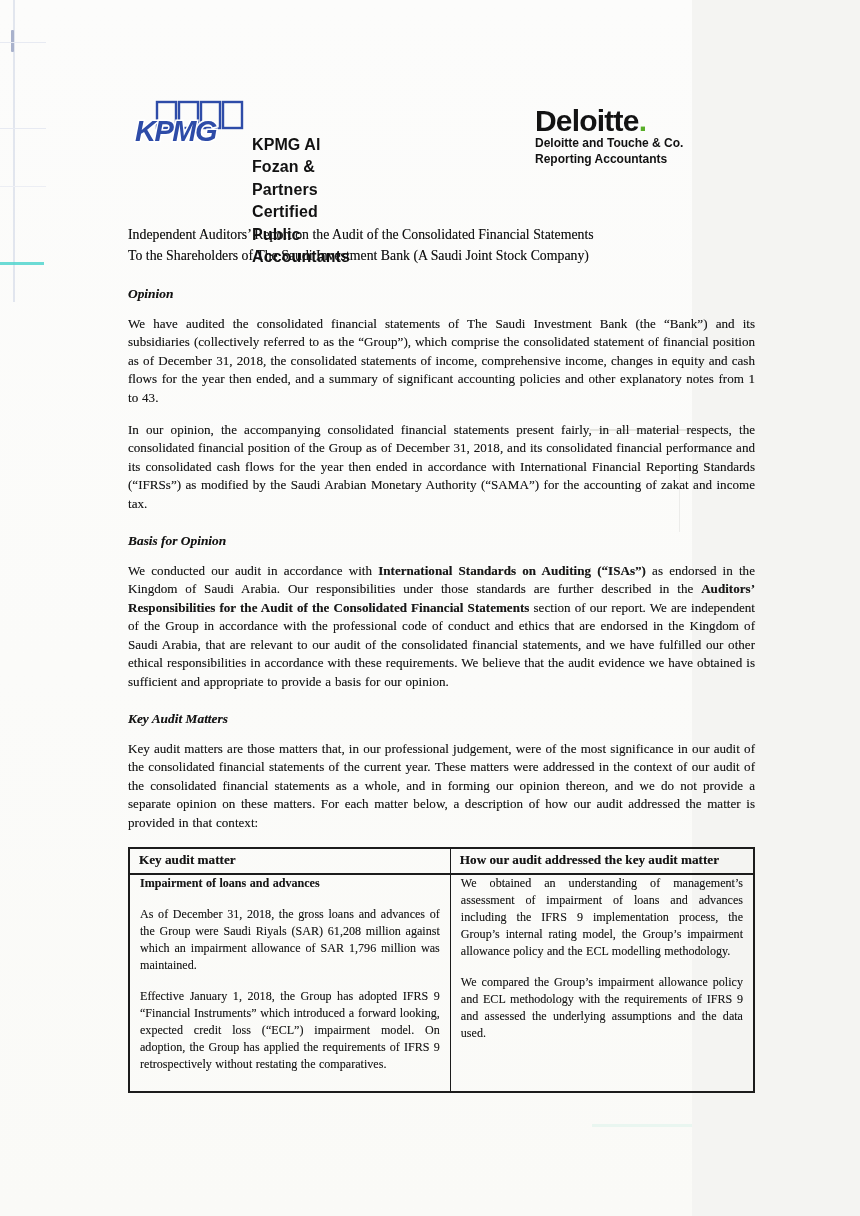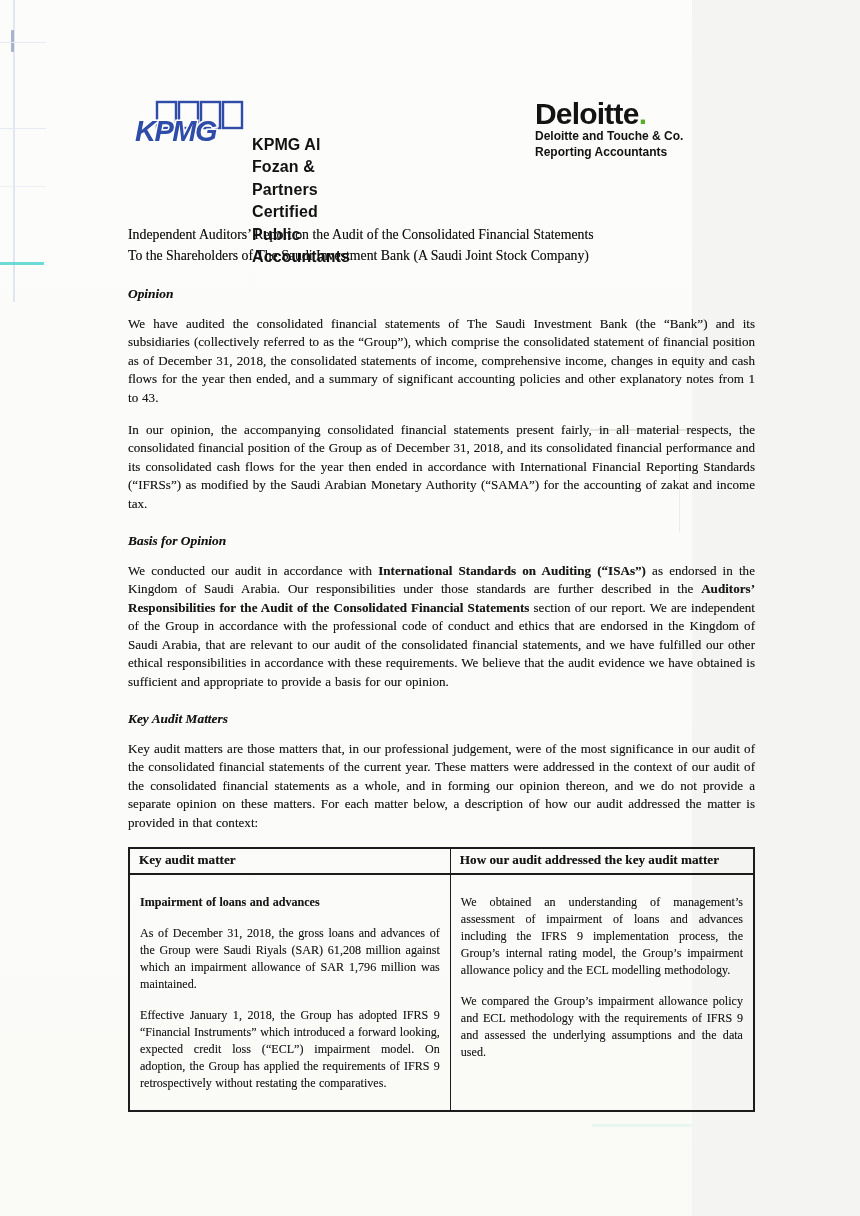--- a/index.html
+++ b/index.html
@@ -24,21 +24,21 @@
   .art-right-h{right:0;top:429px;width:102px;height:2px;background:#e4e4df;}
   .art-right-v{right:12px;top:462px;width:1px;height:70px;background:#ececea;}
   .art-bottom{right:0;top:1124px;width:100px;height:3px;background:#e9f6f0;}
 
   .content{position:absolute;left:128px;top:0;width:627px;}
 
   
   .letterhead{position:relative;height:100px;margin-top:98px;font-family:"Liberation Sans",sans-serif;}
   .kpmg-block{position:absolute;left:6px;top:2px;}
   .kpmg-lines{position:absolute;left:118px;top:34px;font-weight:bold;font-size:16px;line-height:1.4;color:#121212;letter-spacing:.1px;}
-  .deloitte-block{position:absolute;left:407px;top:1px;}
+  .deloitte-block{position:absolute;left:407px;top:8px;}
   .deloitte-logo{font-size:30px;font-weight:bold;letter-spacing:-.8px;color:#131313;line-height:1;}
   .deloitte-dot{color:#58ae28;}
   .deloitte-lines{font-weight:bold;font-size:12px;line-height:1.3;color:#121212;}
 
   
   .doc-title{margin:26px 0 0;font-size:13.8px;font-weight:normal;line-height:1.55;color:#131313;
     text-shadow:0 0 .4px rgba(0,0,0,.45);}
   .section-heading{margin:19px 0 0;font-size:13.4px;font-style:italic;font-weight:bold;color:#141414;
     text-shadow:0 0 .4px rgba(0,0,0,.4);}
   .body-par{margin:13px 0 0;font-size:13.1px;line-height:1.42;text-align:justify;color:#181818;
@@ -48,21 +48,21 @@
   
   .kam-table{width:100%;margin-top:15px;border-collapse:collapse;border:2.3px solid #1c1c1c;table-layout:fixed;}
   .kam-table th{
     font-size:13.2px;font-weight:bold;text-align:left;padding:3px 9px 5px;
     border-bottom:2.3px solid #1c1c1c;white-space:nowrap;overflow:hidden;
     text-shadow:0 0 .4px rgba(0,0,0,.45);
     margin-top:36px;
   }
   .kam-table .col-left{width:51.5%;}
   .kam-table .col-right{width:48.5%;border-left:1.7px solid #1c1c1c;}
-  .kam-table td{vertical-align:top;padding:19px 10px 4px;font-size:12.1px;color:#181818;}
+  .kam-table td{vertical-align:top;padding:0 10px 4px;font-size:12.1px;color:#181818;}
   .kam-table td p{margin:0 0 14px;line-height:1.4;text-align:justify;word-spacing:.4px;
     text-shadow:0 0 .4px rgba(0,0,0,.35);}
   .cell-title{font-weight:bold;text-align:left !important;}
 </style>
 </head>
 <body>
 
 <div class="page">
 
   <div class="art art-vline-left"></div>

